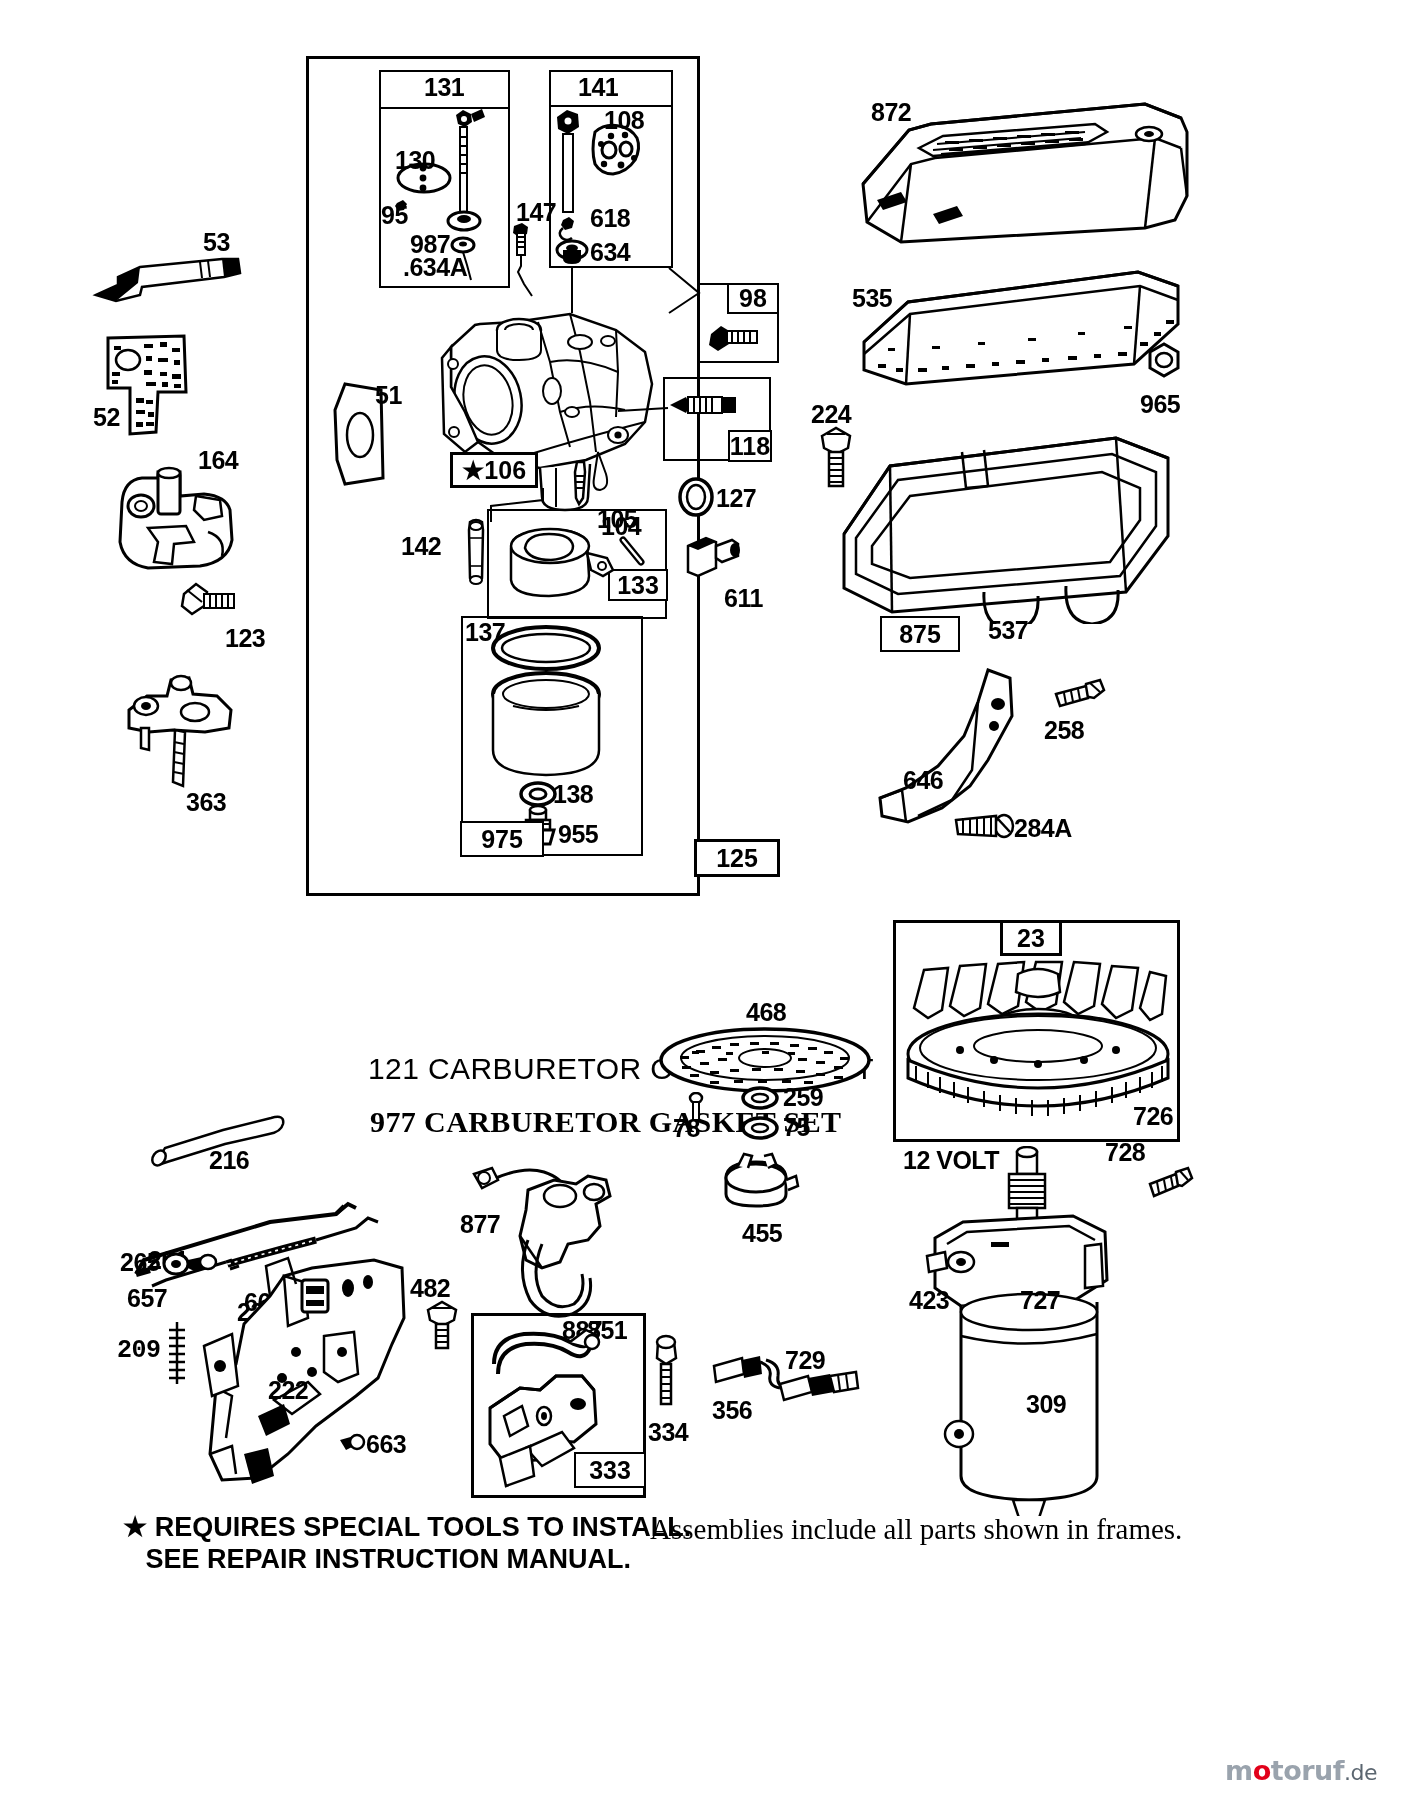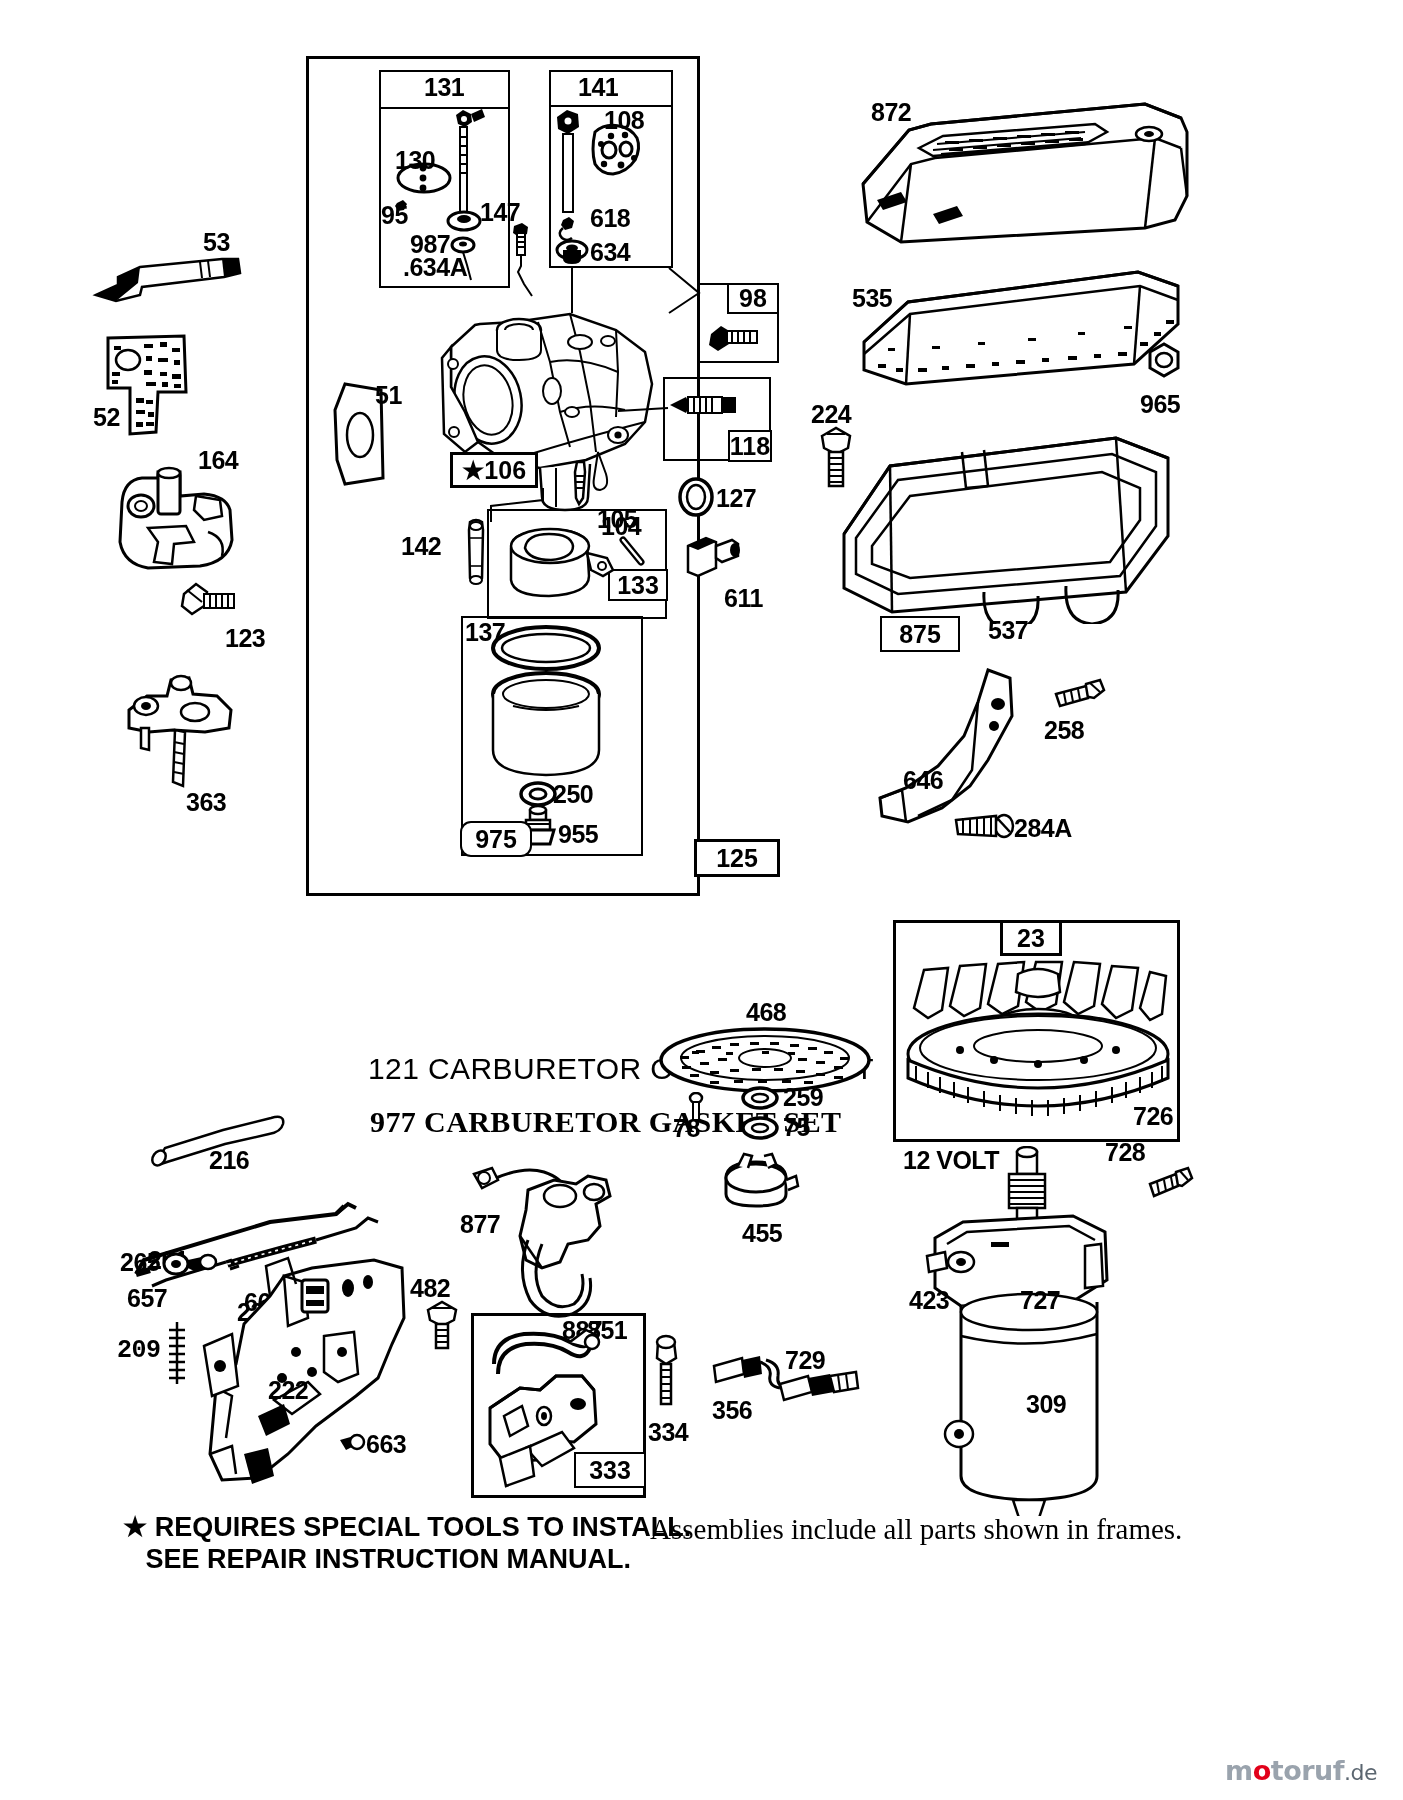--- a/index.html
+++ b/index.html
@@ -132,21 +132,21 @@
 
     <path d="M18 98 l6 -3 4 4 -3 6 -6 1 -3 -5 z" fill="#000"></path>
 
     <path d="M84 147 L88 160 L92 175" fill="none" stroke="#000" stroke-width="2"></path>
   </svg>
   <div class="lbl" style="left:395px;top:148px;">130</div>
   <div class="lbl" style="left:381px;top:203px;">95</div>
   <div class="lbl" style="left:410px;top:232px;">987</div>
   <div class="lbl" style="left:403px;top:255px;">.634A</div>
 
-  <div class="lbl" style="left:480px;top:200px;">147</div>
+  <div class="lbl" style="left:516px;top:200px;">147</div>
   <svg class="art" style="left:505px;top:222px;" width="40" height="110" viewBox="0 0 40 110">
     <path d="M9 4 l8 -3 6 4 -1 7 -8 3 -6 -4 z" fill="#000"></path>
     <rect x="12" y="11" width="8" height="22" fill="#fff" stroke="#000" stroke-width="2"></rect>
     <line x1="12" y1="15" x2="20" y2="15" stroke="#000" stroke-width="2"></line>
     <line x1="12" y1="20" x2="20" y2="20" stroke="#000" stroke-width="2"></line>
     <line x1="12" y1="25" x2="20" y2="25" stroke="#000" stroke-width="2"></line>
     <path d="M16 33 L16 44 L13 50 L19 62 L27 74" fill="none" stroke="#000" stroke-width="2"></path>
   </svg>
 
   <div class="frame thin" style="left:549px;top:70px;width:124px;height:198px;"></div>
@@ -299,35 +299,35 @@
   <svg class="art" style="left:480px;top:622px;" width="150" height="185" viewBox="0 0 150 185">
 
     <ellipse cx="66" cy="26" rx="53" ry="21" fill="#fff" stroke="#000" stroke-width="4"></ellipse>
     <ellipse cx="66" cy="26" rx="44" ry="14" fill="#fff" stroke="#000" stroke-width="2.5"></ellipse>
 
     <ellipse cx="66" cy="72" rx="53" ry="21" fill="#fff" stroke="#000" stroke-width="4"></ellipse>
     <path d="M13 72 L13 128 Q13 152 66 153 Q119 152 119 128 L119 72" fill="#fff" stroke="#000" stroke-width="2.5"></path>
     <ellipse cx="66" cy="72" rx="43" ry="14" fill="#fff" stroke="#000" stroke-width="2"></ellipse>
     <path d="M33 84 Q66 92 99 84" fill="none" stroke="#000" stroke-width="2"></path>
   </svg>
-  <div class="lbl" style="left:553px;top:782px;">250</div>
+  <div class="lbl" style="left:553px;top:782px;">138</div>
   <svg class="art" style="left:518px;top:780px;" width="40" height="28" viewBox="0 0 40 28">
     <ellipse cx="20" cy="14" rx="17" ry="11" fill="#fff" stroke="#000" stroke-width="3.5"></ellipse>
     <ellipse cx="20" cy="14" rx="8" ry="5" fill="#fff" stroke="#000" stroke-width="3"></ellipse>
   </svg>
   <div class="lbl" style="left:558px;top:822px;">955</div>
   <svg class="art" style="left:517px;top:806px;" width="42" height="46" viewBox="0 0 42 46">
     <path d="M13 4 q8 -4 16 0 l0 10 -16 0 z" fill="#fff" stroke="#000" stroke-width="2.5"></path>
     <ellipse cx="21" cy="4" rx="8" ry="4" fill="#fff" stroke="#000" stroke-width="2.5"></ellipse>
     <path d="M9 14 L33 14 L33 24 L9 24 Z" fill="#fff" stroke="#000" stroke-width="2.5"></path>
     <path d="M5 24 L37 24 L33 38 L9 38 Z" fill="#fff" stroke="#000" stroke-width="3"></path>
     <line x1="9" y1="18" x2="33" y2="18" stroke="#000" stroke-width="2"></line>
   </svg>
 
-  <div class="boxnum thin" style="left:460px;top:821px;width:72px;height:36px;border-radius:11px;">975</div>
+  <div class="boxnum thin" style="left:460px;top:821px;width:84px;height:36px;">975</div>
 
   <div class="boxnum" style="left:694px;top:839px;width:86px;height:38px;">125</div>
 
   <div class="lbl" style="left:203px;top:230px;">53</div>
   <svg class="art" style="left:88px;top:255px;" width="170" height="50" viewBox="0 0 170 50">
     <path d="M8 40 L30 30 L30 22 L52 12 L134 4 L150 4 L152 18 L136 22 L54 32 L52 40 L28 46 Z" fill="#fff" stroke="#000" stroke-width="2.5"></path>
     <path d="M8 40 L30 30 L30 22 L52 12 L50 28 L28 46 Z" fill="#000"></path>
     <path d="M134 4 L150 4 L152 18 L136 22 Z" fill="#000"></path>
     <line x1="120" y1="6" x2="122" y2="22" stroke="#000" stroke-width="2"></line>
     <line x1="112" y1="7" x2="114" y2="23" stroke="#000" stroke-width="2"></line>

